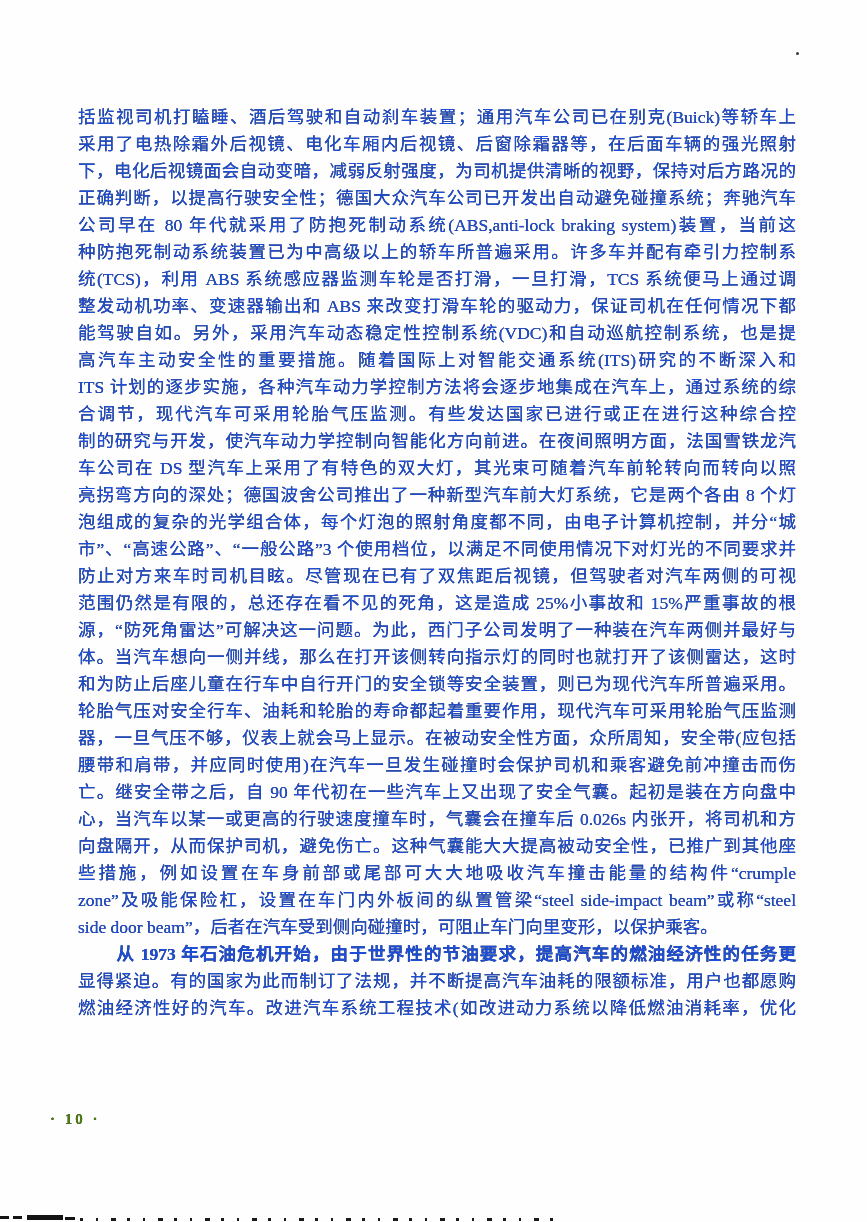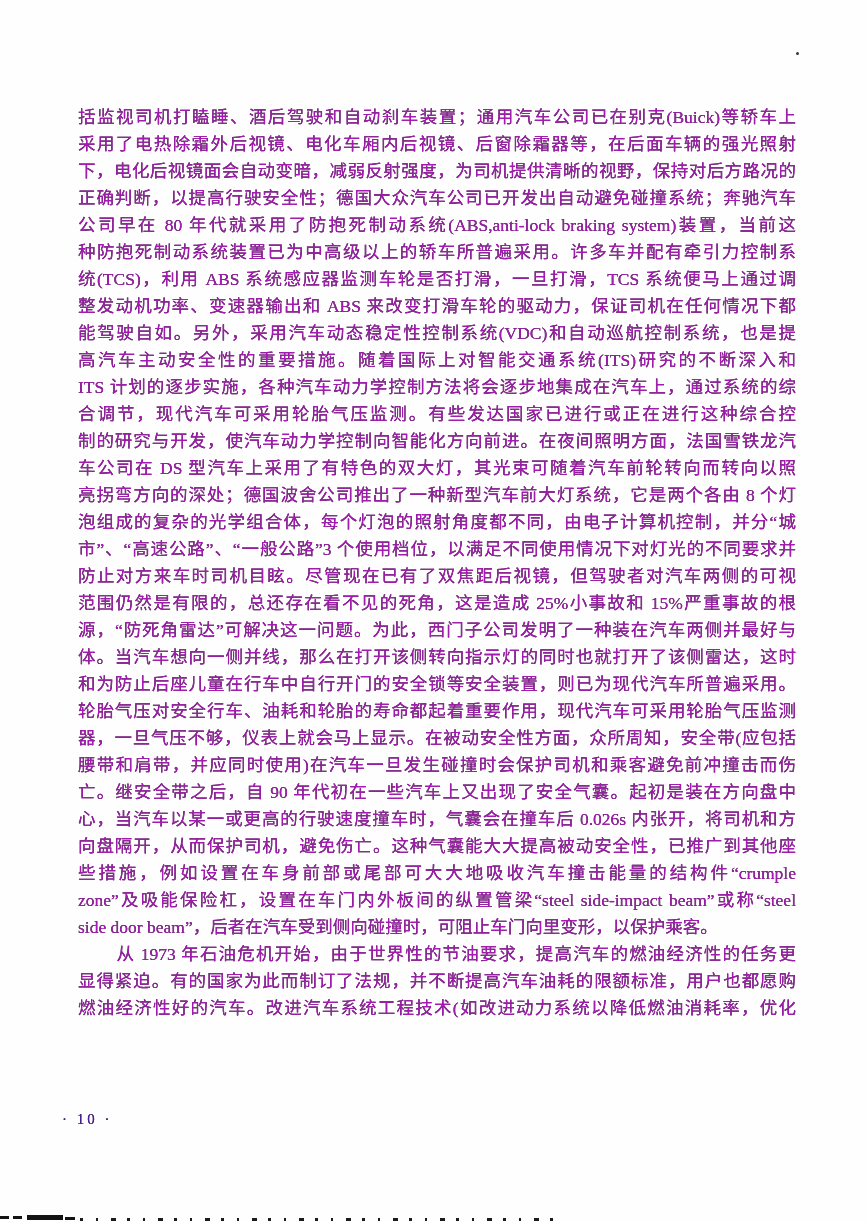--- a/index.html
+++ b/index.html
@@ -25,41 +25,43 @@
   .para { margin: 0; padding: 0; }
   .line {
     font-size: 17.5px;
     line-height: 27px;
     height: 27px;
     overflow: hidden;
     text-align: justify;
     text-align-last: justify;
     white-space: normal;
     word-break: break-all;
-    color: #a21caf;
+    color: #1d4ed8;
     
     text-shadow: 0 0 0.4px #1a1a1a;
   }
   
   .para.para-end .line:last-child {
     text-align-last: left;
   }
   
   .para.para-indent .line:first-child {
     text-indent: 2.2em;
+    font-weight: bold;
   }
   .page-number {
     position: absolute;
-    left: 62px;
+    left: 50px;
     top: 1108px;
     font-size: 15px;
     line-height: 22px;
     letter-spacing: 3px;
-    color: #4c1d95;
+    color: #4d7c0f;
     text-shadow: 0 0 0.4px #1a1a1a;
+    font-weight: bold;
   }
   
   .speck {
     position: absolute;
     left: 796px;
     top: 52px;
     width: 3px;
     height: 3px;
     background: #3a3a3a;
     border-radius: 50%;

